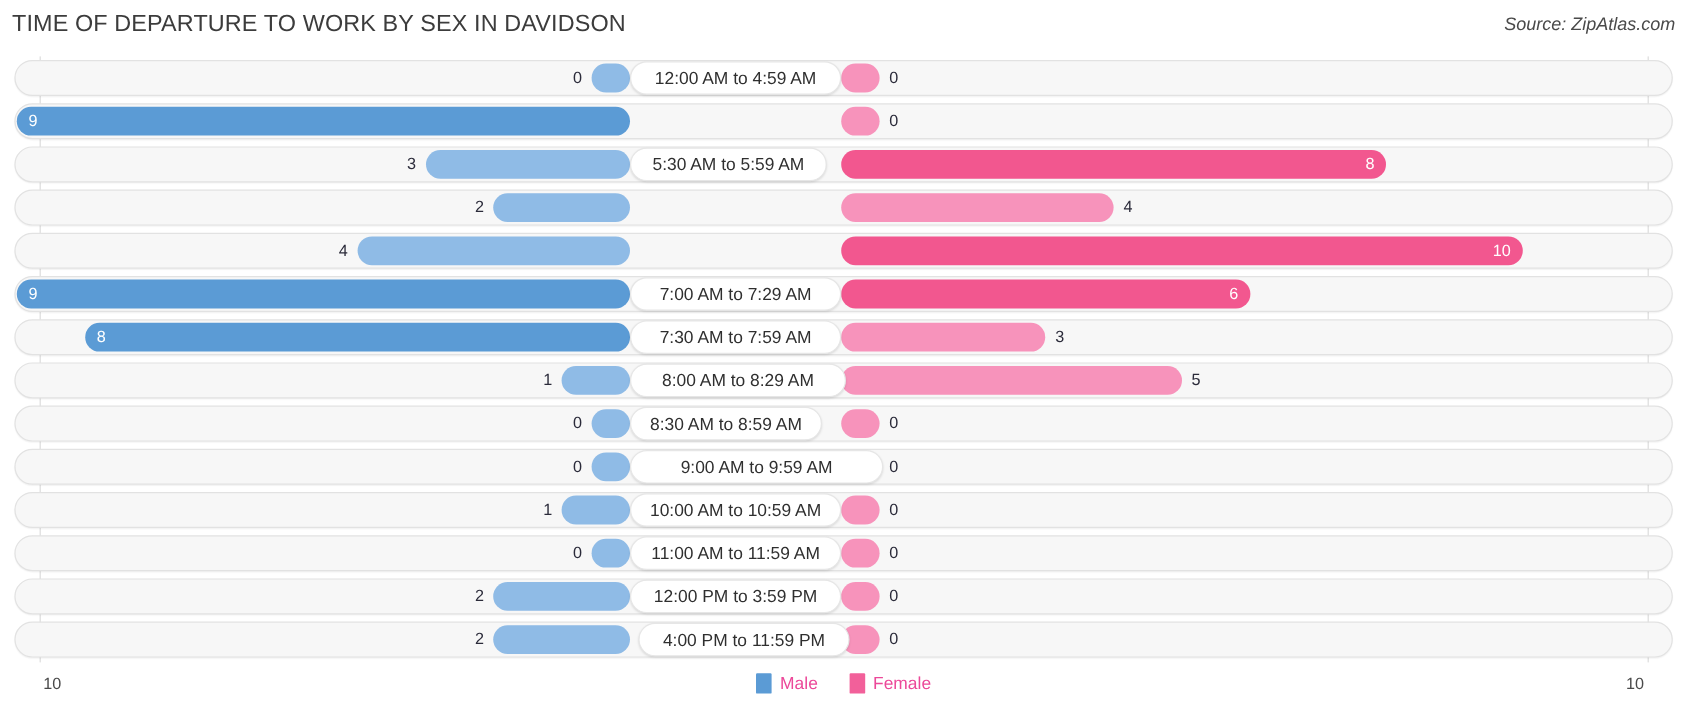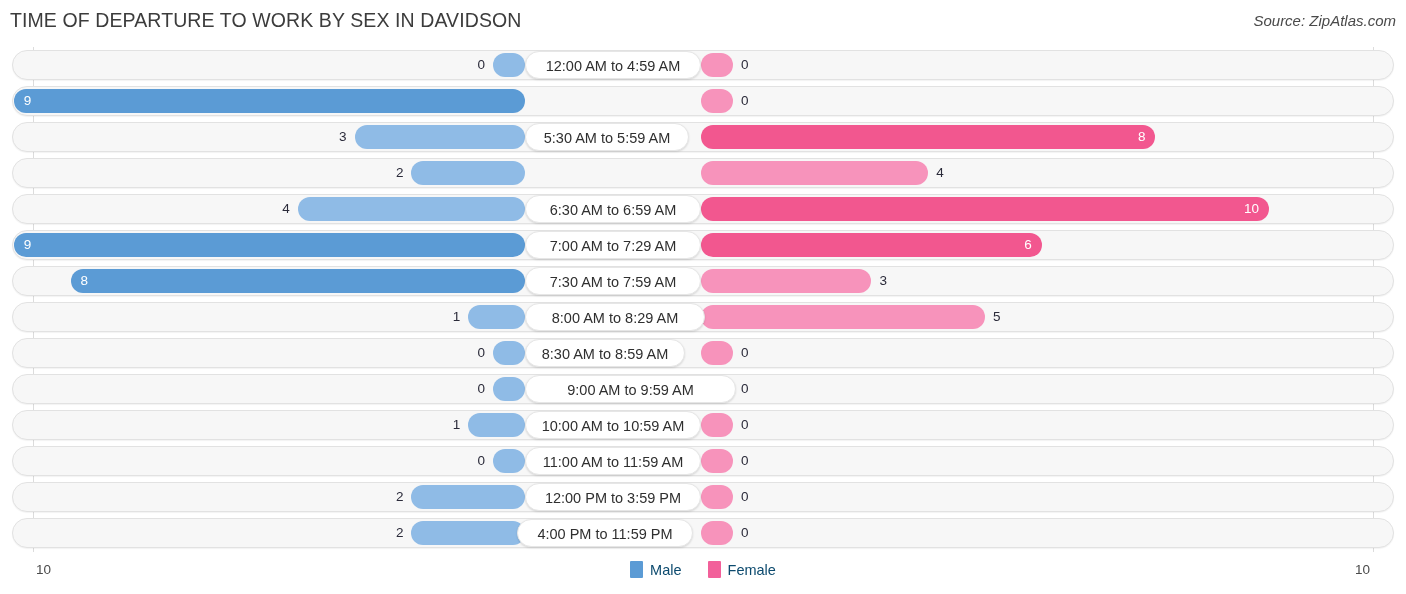--- a/index.html
+++ b/index.html
@@ -134,21 +134,21 @@
     display: flex;
     align-items: center;
     gap: 7px;
   }
   .legend-swatch {
     width: 13px; height: 17px;
     border-radius: 1px;
   }
   .legend-label {
     font-size: 14.5px;
-    color: #0c4a6e;
+    color: #ec4899;
   }
 </style>
 </head>
 <body>
 
 <div class="header">
   <div class="chart-title">TIME OF DEPARTURE TO WORK BY SEX IN DAVIDSON</div>
   <div class="chart-source">Source: ZipAtlas.com</div>
 </div>
 
@@ -188,21 +188,20 @@
         <div class="bar female" style="left: 688px; width: 227.2px; background: rgb(247, 147, 187);"></div>
         <div class="bar-val" style="left: 923.2px;">4</div>
       </div>
     </div>
     <div class="row" style="top: 147px;">
       <div class="row-inner">
         <div class="bar male" style="left: 284.8px; width: 227.2px; background: rgb(143, 187, 230);"></div>
         <div class="bar-val" style="left: 262.8px; width: 14px; text-align: right;">4</div>
         <div class="bar female" style="left: 688px; width: 568px; background: rgb(242, 87, 143);"></div>
         <div class="bar-val inside" style="left: 1230px; width: 16px; text-align: right;">10</div>
-        <div class="cat-label" style="left: 512px; width: 176px;">6:30 AM to 6:59 AM</div>
       </div>
     </div>
     <div class="row" style="top: 183px;">
       <div class="row-inner">
         <div class="bar male" style="left: 0.8px; width: 511.2px; background: rgb(91, 155, 213);"></div>
         <div class="bar-val inside" style="left: 10.8px;">9</div>
         <div class="bar female" style="left: 688px; width: 340.8px; background: rgb(242, 87, 143);"></div>
         <div class="bar-val inside" style="left: 1002.8px; width: 16px; text-align: right;">6</div>
         <div class="cat-label" style="left: 512px; width: 176px;">7:00 AM to 7:29 AM</div>
       </div>
@@ -269,21 +268,21 @@
         <div class="bar-val" style="left: 728px;">0</div>
         <div class="cat-label" style="left: 512px; width: 176px;">12:00 PM to 3:59 PM</div>
       </div>
     </div>
     <div class="row" style="top: 471px;">
       <div class="row-inner">
         <div class="bar male" style="left: 398.4px; width: 113.6px; background: rgb(143, 187, 230);"></div>
         <div class="bar-val" style="left: 376.4px; width: 14px; text-align: right;">2</div>
         <div class="bar female" style="left: 688px; width: 32px; background: rgb(247, 147, 187);"></div>
         <div class="bar-val" style="left: 728px;">0</div>
-        <div class="cat-label" style="left: 504px; width: 176px;">4:00 PM to 11:59 PM</div>
+        <div class="cat-label" style="left: 519px; width: 176px;">4:00 PM to 11:59 PM</div>
       </div>
     </div>
   </div>
 
 <div class="footer">
   <div class="axis-min">10</div>
   <div class="axis-max">10</div>
   <div class="legend" id="legend">
       <div class="legend-item">
         <span class="legend-swatch" style="background: rgb(91, 155, 213);"></span>

